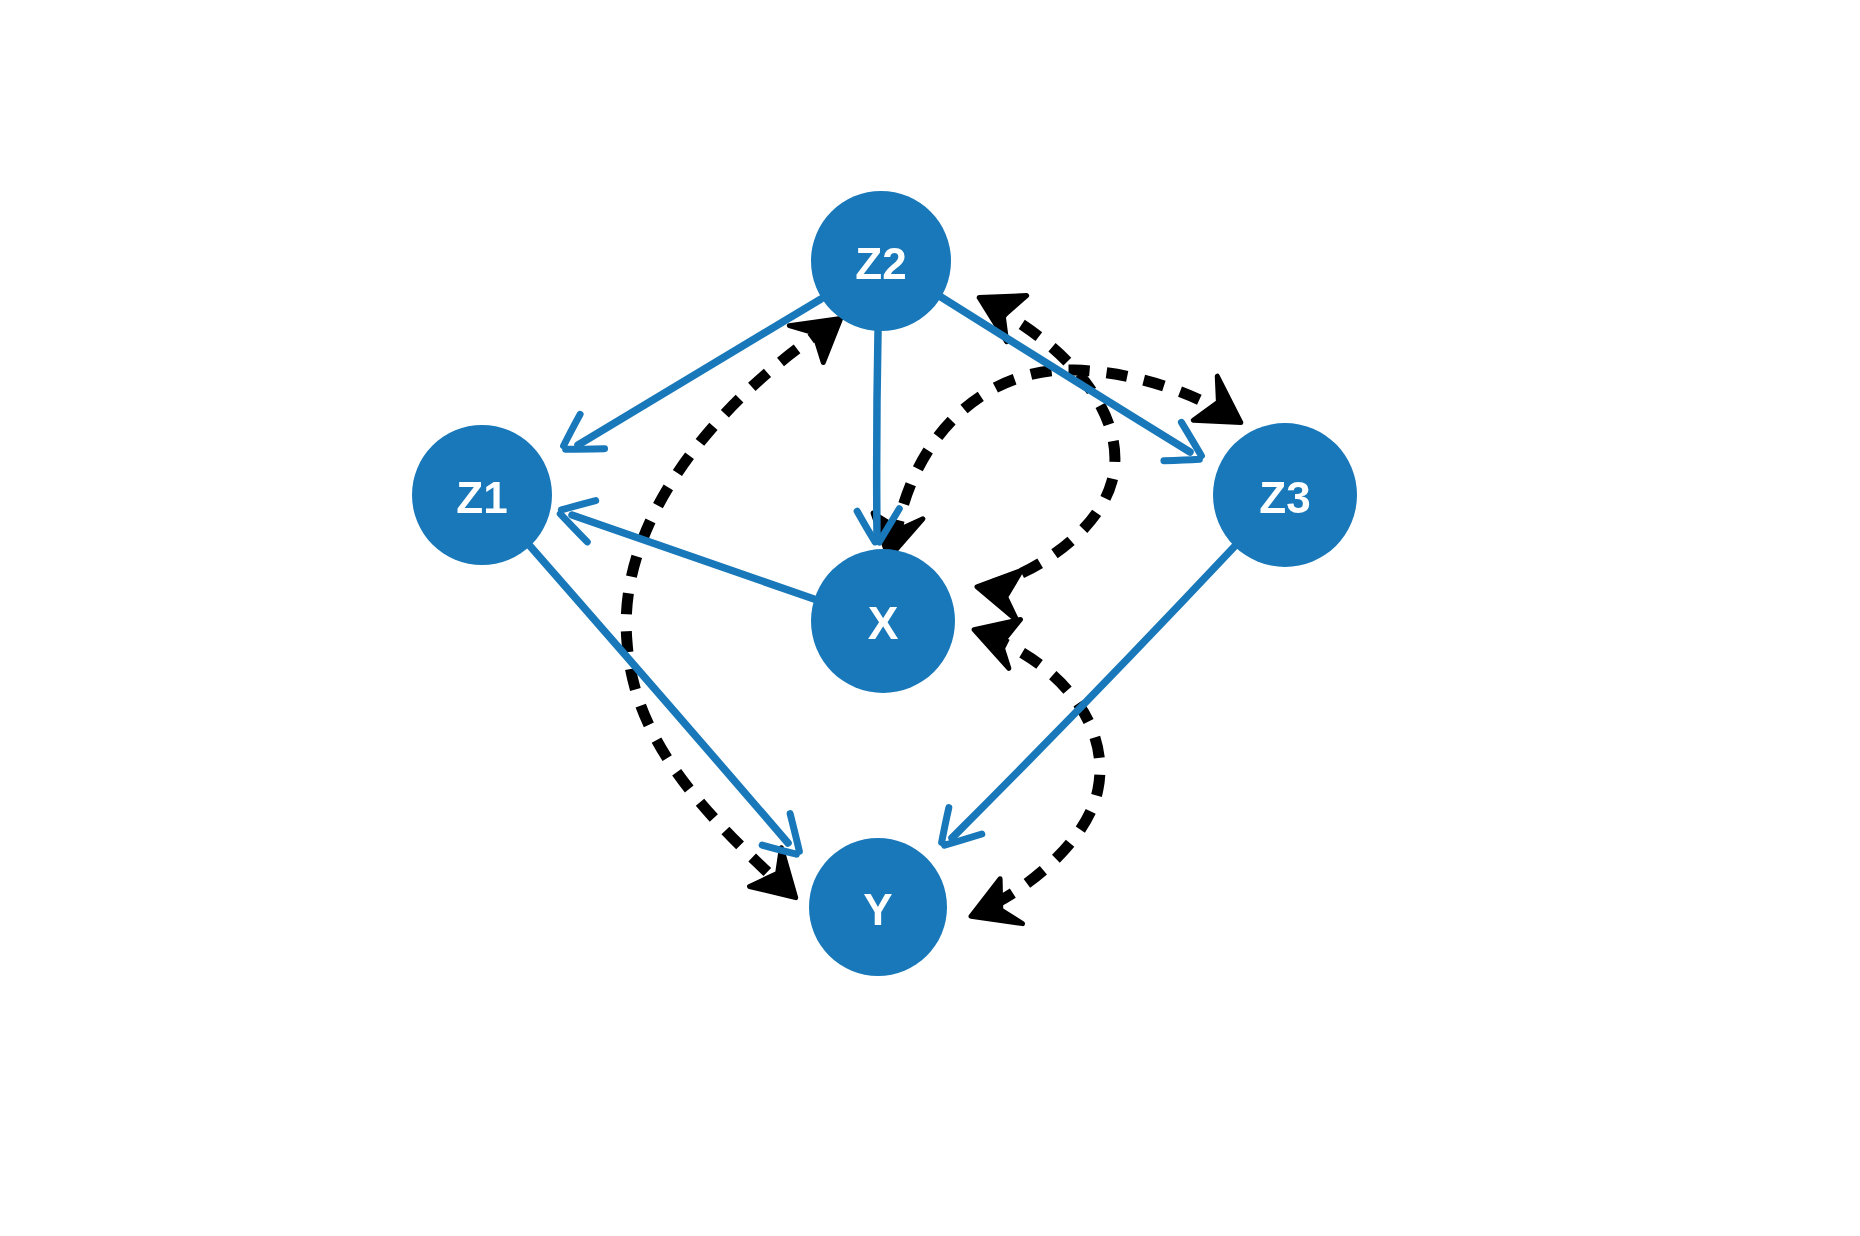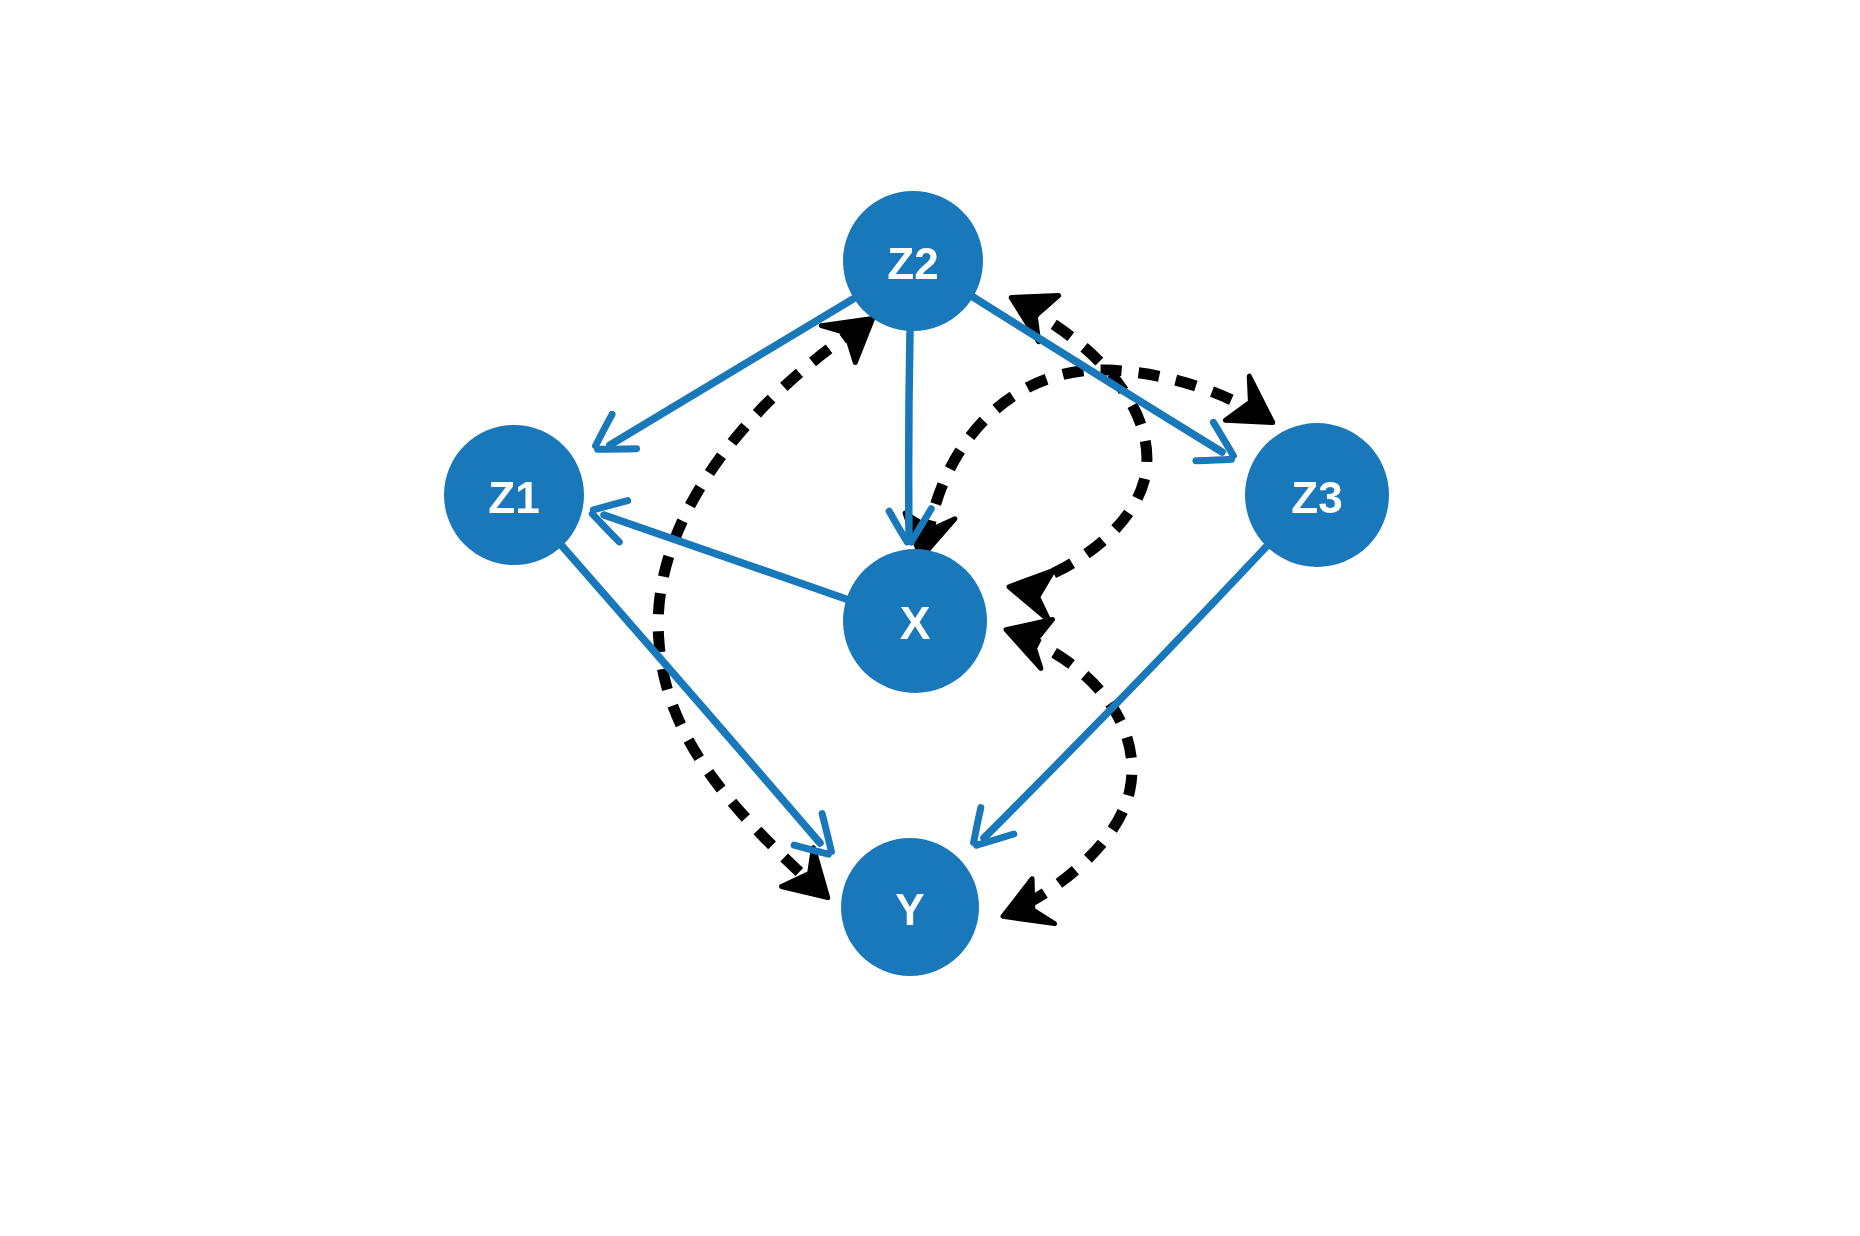--- a/index.html
+++ b/index.html
@@ -7,21 +7,20 @@
     padding: 0;
     background: #ffffff;
   }
   .canvas {
     position: relative;
     width: 1520px;
     height: 1236px;
     background: #ffffff;
     overflow: hidden;
     font-family: "Liberation Sans", sans-serif;
-    margin-left: 32px;
   }
   svg { display: block; }
   .node-label {
     font-family: "Liberation Sans", "DejaVu Sans", sans-serif;
     font-weight: bold;
     fill: #ffffff;
   }
 </style>
 </head>
 <body>

